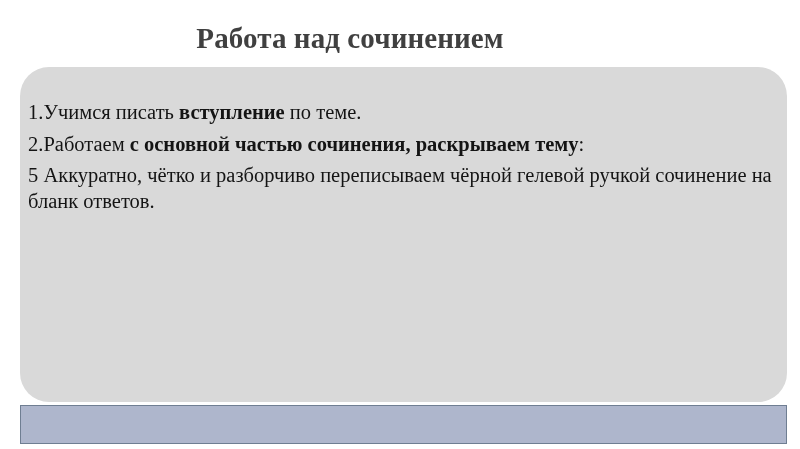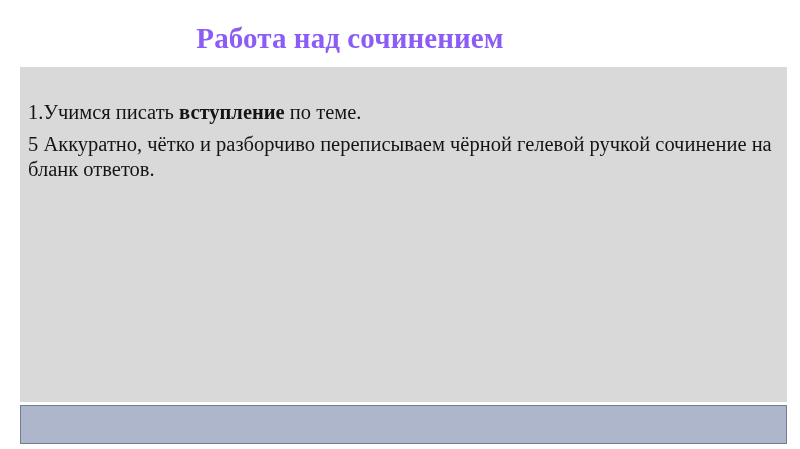--- a/index.html
+++ b/index.html
@@ -33,35 +33,36 @@
     height: 44px;
     display: flex;
     align-items: center;
     justify-content: center;
   }
   .title-text {
     font-family: "Liberation Serif", "DejaVu Serif", serif;
     font-weight: bold;
     font-size: 29px;
     line-height: 34px;
-    color: #8b5cf6;
+    color: #404040;
     letter-spacing: 0.1px;
     white-space: nowrap;
   }
 
   
   .content-panel {
     position: absolute;
     left: 20px;
     top: 67px;
     width: 767px;
     height: 335px;
     background: #D9D9D9;
     box-sizing: border-box;
     padding: 33px 12px 0 8px;
+    border-radius: 29px;
   }
 
   .content-list {
     margin: 0;
     padding: 0;
     list-style: none;
   }
 
   .list-item {
     font-family: "Liberation Serif", "DejaVu Serif", serif;
@@ -97,19 +98,20 @@
 
 <div class="slide">
 
   <div class="title-area">
     <div class="title-text">Работа над сочинением</div>
   </div>
 
   <div class="content-panel">
     <div class="content-list" id="content-list">
         <p class="list-item"><span>1.Учимся писать </span><b>вступление</b><span> по теме.</span></p>
+        <p class="list-item"><span>2.Работаем </span><b>с основной частью сочинения, раскрываем тему</b><span>:</span></p>
         <p class="list-item"><span>5 Аккуратно, чётко и разборчиво переписываем чёрной гелевой ручкой сочинение на бланк ответов.</span></p>
       </div>
   </div>
 
   <div class="bottom-bar"></div>
 
 </div>
 
 </body></html>

